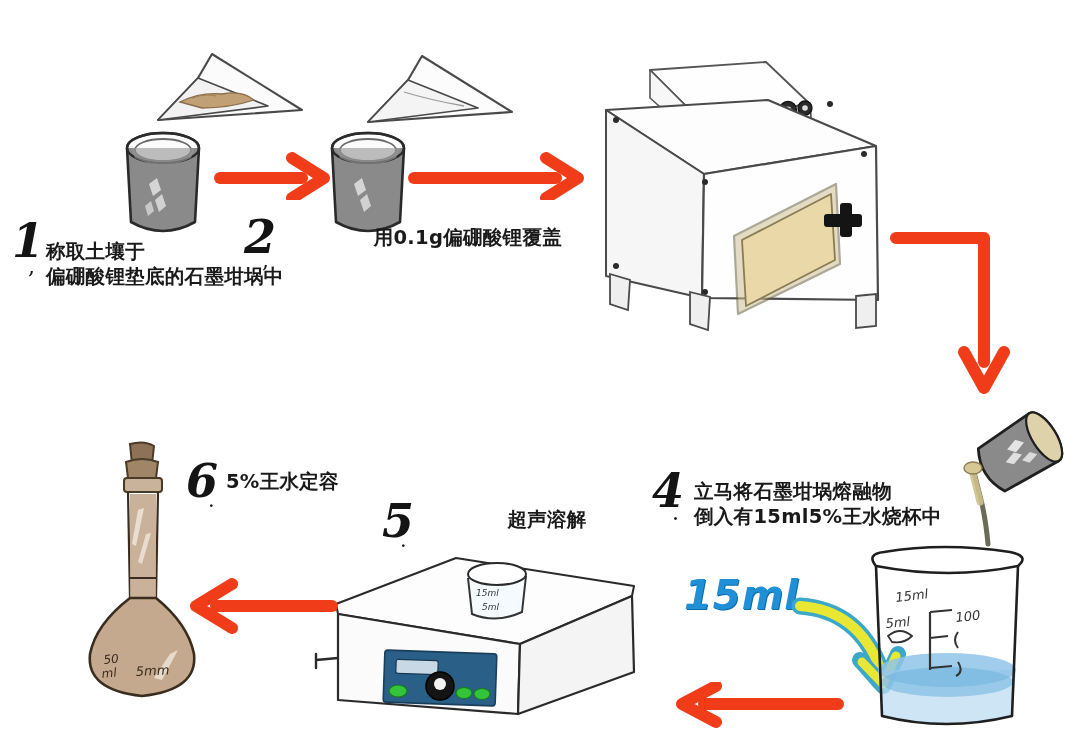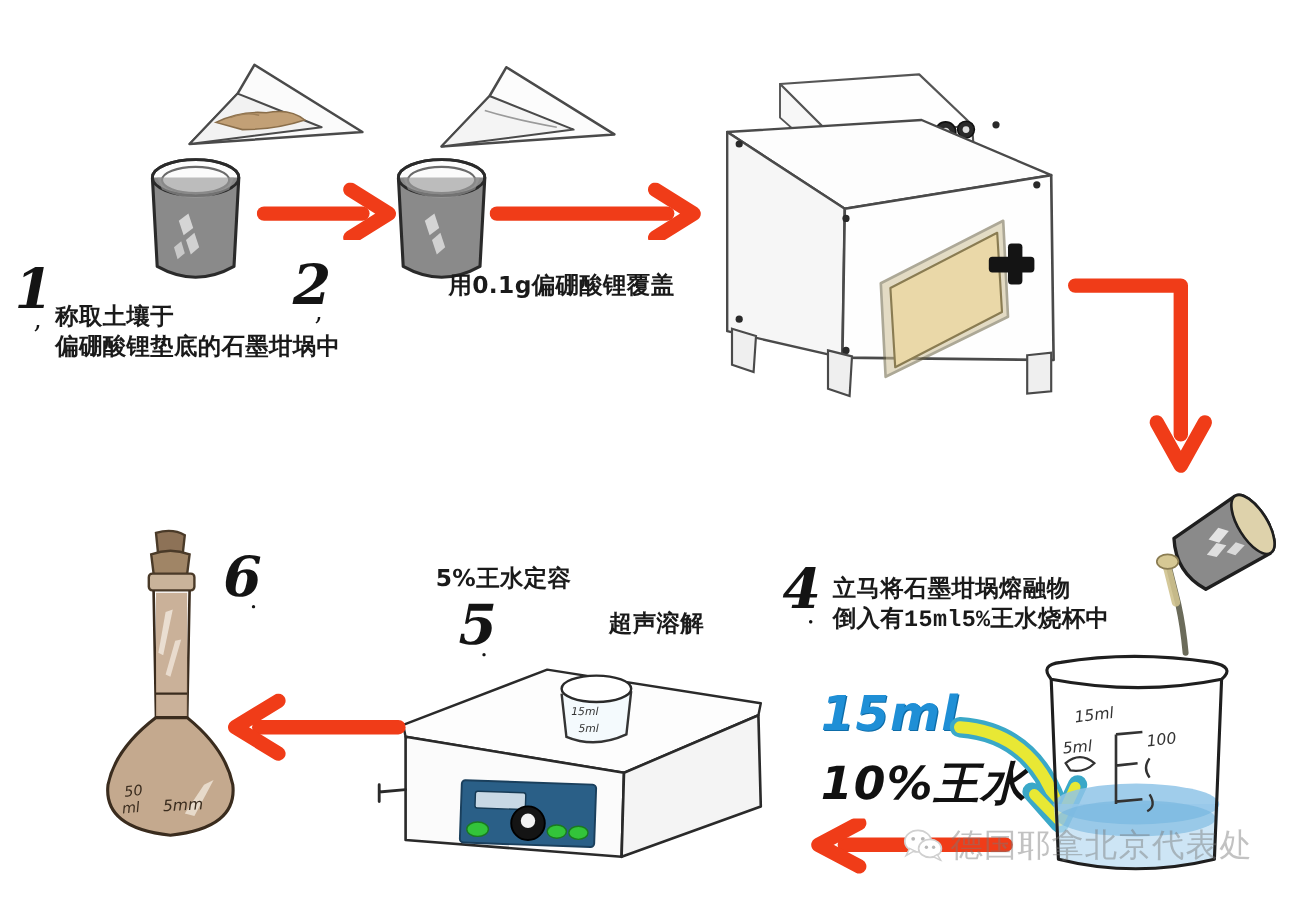--- a/index.html
+++ b/index.html
@@ -84,21 +84,21 @@
     <ellipse cx="48" cy="22" rx="28" ry="11" fill="#fbfbfb" stroke="#6a6a6a" stroke-width="1.8"></ellipse>
     <path d="M16,20 L20,30 Q48,44 76,30 L80,20" fill="#9a9a9a" stroke="none" opacity="0.65"></path>
     <path d="M34,56 L42,50 L46,62 L38,68 Z" fill="#e2e2e2" opacity="0.85"></path>
     <path d="M40,72 L47,66 L51,78 L44,84 Z" fill="#e2e2e2" opacity="0.8"></path>
     <path d="M30,78 L36,73 L39,83 L33,88 Z" fill="#e2e2e2" opacity="0.7"></path>
   </svg>
 
   <div class="abs" style="left:8px; top:218px; width:300px;">
     <span class="step-num abs" style="left:4px; top:0px;">1</span>
     <span class="abs" style="left:20px; top:36px; font-size:22px; color:#141414; font-family:'DejaVu Serif',serif;">,</span>
-    <span class="step-text abs" style="left:38px; top:22px; width:270px;margin-top:12px;">称取土壤于
+    <span class="step-text abs" style="left:38px; top:22px; width:270px;">称取土壤于
 偏硼酸锂垫底的石墨坩埚中</span>
   </div>
 
   <svg class="abs" style="left:214px; top:152px;" width="120" height="48">
     <line x1="6" y1="26" x2="88" y2="26" stroke="#f03c18" stroke-width="12" stroke-linecap="round"></line>
     <path d="M78,6 L110,26 L78,46" fill="none" stroke="#f03c18" stroke-width="12" stroke-linecap="round" stroke-linejoin="round"></path>
   </svg>
 
   <svg class="abs" style="left:360px; top:52px;" width="160" height="75">
     <polygon points="62,4 152,60 8,70 48,28" fill="#fcfcfc" stroke="#4a4a4a" stroke-width="2.1" stroke-linejoin="round"></polygon>
@@ -183,26 +183,25 @@
     </g>
 
     <path d="M12,68 Q16,84 20,100 Q24,118 26,140" fill="none" stroke="#6b6b5a" stroke-width="5" stroke-linecap="round"></path>
     <path d="M10,66 Q14,82 18,98" fill="none" stroke="#cfc28e" stroke-width="7" stroke-linecap="round" opacity="0.9"></path>
     <ellipse cx="11" cy="64" rx="9" ry="6" fill="#d6c894" stroke="#8a7c52" stroke-width="1.4"></ellipse>
   </svg>
 
   <div class="abs" style="left:642px; top:468px; width:400px;">
     <span class="step-num abs" style="left:10px; top:0px;">4</span>
     <span class="abs" style="left:30px; top:32px; font-size:22px; color:#141414; font-family:'DejaVu Serif',serif;">.</span>
-    <span class="step-text abs" style="left:52px; top:12px; width:350px;font-family:Liberation Mono, monospace;">立马将石墨坩埚熔融物
+    <span class="step-text abs" style="left:52px; top:12px; width:350px;">立马将石墨坩埚熔融物
 倒入有15ml5%王水烧杯中</span>
   </div>
 
   <div class="abs hand-blue" style="left:684px; top:572px;">15ml</div>
-  <div class="abs hand-black" style="left:684px; top:628px;">10%王水</div>
 
   <svg class="abs" style="left:788px; top:576px;" width="130" height="120">
     <path d="M12,30 Q70,34 92,92" fill="none" stroke="#3aa8c8" stroke-width="17" stroke-linecap="round"></path>
     <path d="M12,30 Q70,34 92,92" fill="none" stroke="#e8e834" stroke-width="10" stroke-linecap="round"></path>
     <path d="M72,84 L95,110 L110,78" fill="none" stroke="#3aa8c8" stroke-width="16" stroke-linecap="round" stroke-linejoin="round"></path>
     <path d="M74,86 L95,108 L108,80" fill="none" stroke="#e8e834" stroke-width="9" stroke-linecap="round" stroke-linejoin="round"></path>
   </svg>
 
   <svg class="abs" style="left:852px; top:540px;" width="200" height="192">
 
@@ -265,21 +264,21 @@
   </svg>
 
   <svg class="abs" style="left:182px; top:578px;" width="160" height="60">
     <line x1="150" y1="28" x2="34" y2="28" stroke="#f03c18" stroke-width="12" stroke-linecap="round"></line>
     <path d="M50,6 L14,28 L50,50" fill="none" stroke="#f03c18" stroke-width="12" stroke-linecap="round" stroke-linejoin="round"></path>
   </svg>
 
   <div class="abs" style="left:182px; top:458px; width:300px;">
     <span class="step-num abs" style="left:4px; top:0px;">6</span>
     <span class="abs" style="left:26px; top:30px; font-size:21px; color:#141414; font-family:'DejaVu Serif',serif;">.</span>
-    <span class="step-text abs" style="left:44px; top:12px; width:250px;text-align:right;">5%王水定容</span>
+    <span class="step-text abs" style="left:44px; top:12px; width:250px;">5%王水定容</span>
   </div>
 
   <svg class="abs" style="left:74px; top:438px;" width="140" height="272">
 
     <path d="M56,6 Q70,2 80,8 L78,26 Q68,32 58,26 Z" fill="#8d7257" stroke="#4a3a28" stroke-width="2"></path>
     <path d="M52,24 Q68,18 84,24 L82,40 Q68,46 54,40 Z" fill="#a08566" stroke="#4a3a28" stroke-width="2"></path>
     <rect x="50" y="40" width="38" height="14" rx="3" fill="#c9b39a" stroke="#4a3a28" stroke-width="2"></rect>
 
     <path d="M54,54 L56,160 M84,54 L82,160" fill="none" stroke="#3a2c1e" stroke-width="2.2"></path>
     <rect x="56" y="56" width="26" height="104" fill="#c4a98e" opacity="0.9"></rect>
@@ -287,27 +286,14 @@
     <path d="M64,72 L70,70 L62,108 L58,106 Z" fill="#f0e6da" opacity="0.85"></path>
     <path d="M72,96 L77,95 L68,126 L64,124 Z" fill="#f0e6da" opacity="0.8"></path>
 
     <path d="M56,160 Q22,186 16,216 Q12,252 68,258 Q124,252 120,216 Q114,186 82,160 Z" fill="#c4a98e" stroke="#3a2c1e" stroke-width="2.6" stroke-linejoin="round"></path>
     <path d="M96,216 L104,212 L88,242 L80,240 Z" fill="#f0e6da" opacity="0.8"></path>
     <text x="30" y="226" font-family="DejaVu Sans" font-size="12" fill="#3a2c1e" font-style="italic" transform="rotate(-6 30 226)">50</text>
     <text x="28" y="240" font-family="DejaVu Sans" font-size="12" fill="#3a2c1e" font-style="italic" transform="rotate(-6 28 240)">ml</text>
     <text x="62" y="238" font-family="DejaVu Sans" font-size="13" fill="#3a2c1e" font-style="italic" transform="rotate(-3 62 238)">5mm</text>
   </svg>
 
-  <div class="abs" style="left:752px; top:686px; display:flex; align-items:center; gap:6px;">
-    <svg width="34" height="28">
-      <ellipse cx="13" cy="11" rx="11" ry="9" fill="#fff" stroke="#d0d0d0" stroke-width="1.4"></ellipse>
-      <path d="M6,17 L3,23 L10,19 Z" fill="#fff" stroke="#d0d0d0" stroke-width="1.2"></path>
-      <circle cx="9" cy="9" r="1.6" fill="#b8b8b8"></circle>
-      <circle cx="17" cy="9" r="1.6" fill="#b8b8b8"></circle>
-      <ellipse cx="23" cy="17" rx="9.5" ry="7.5" fill="#fff" stroke="#d0d0d0" stroke-width="1.4"></ellipse>
-      <path d="M29,22 L32,27 L26,24 Z" fill="#fff" stroke="#d0d0d0" stroke-width="1.2"></path>
-      <circle cx="20" cy="16" r="1.4" fill="#b8b8b8"></circle>
-      <circle cx="26" cy="16" r="1.4" fill="#b8b8b8"></circle>
-    </svg>
-    <span class="watermark">德国耶拿北京代表处</span>
-  </div>
 
 </div>
 
 </body></html>

